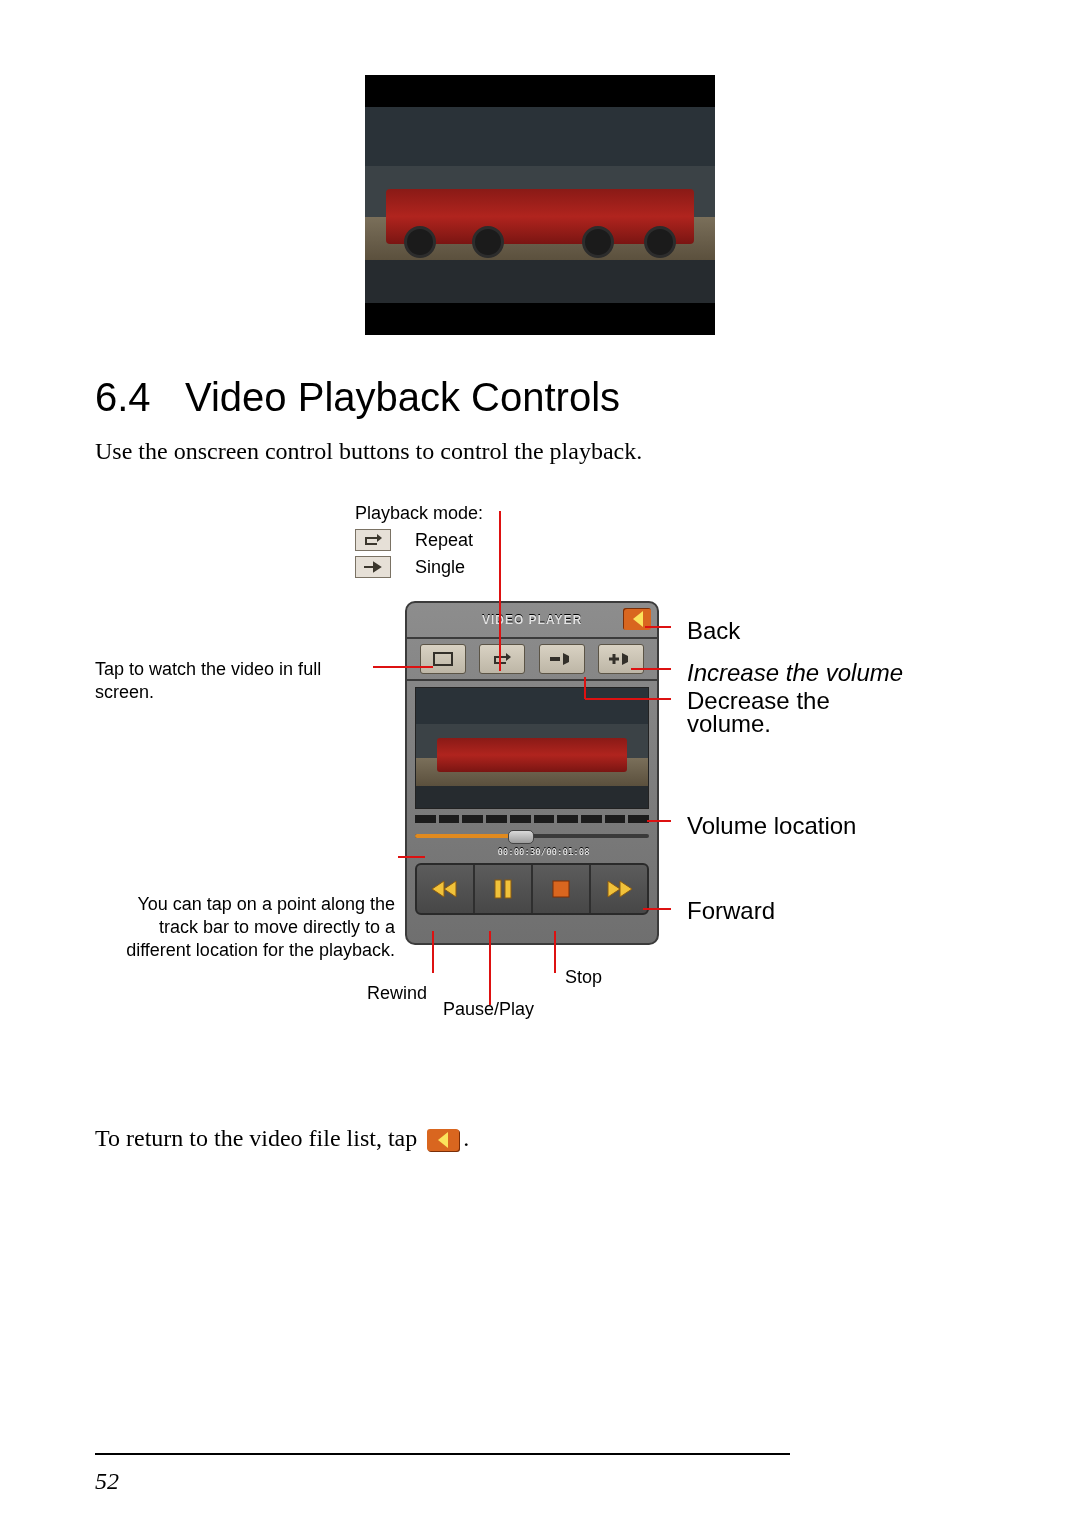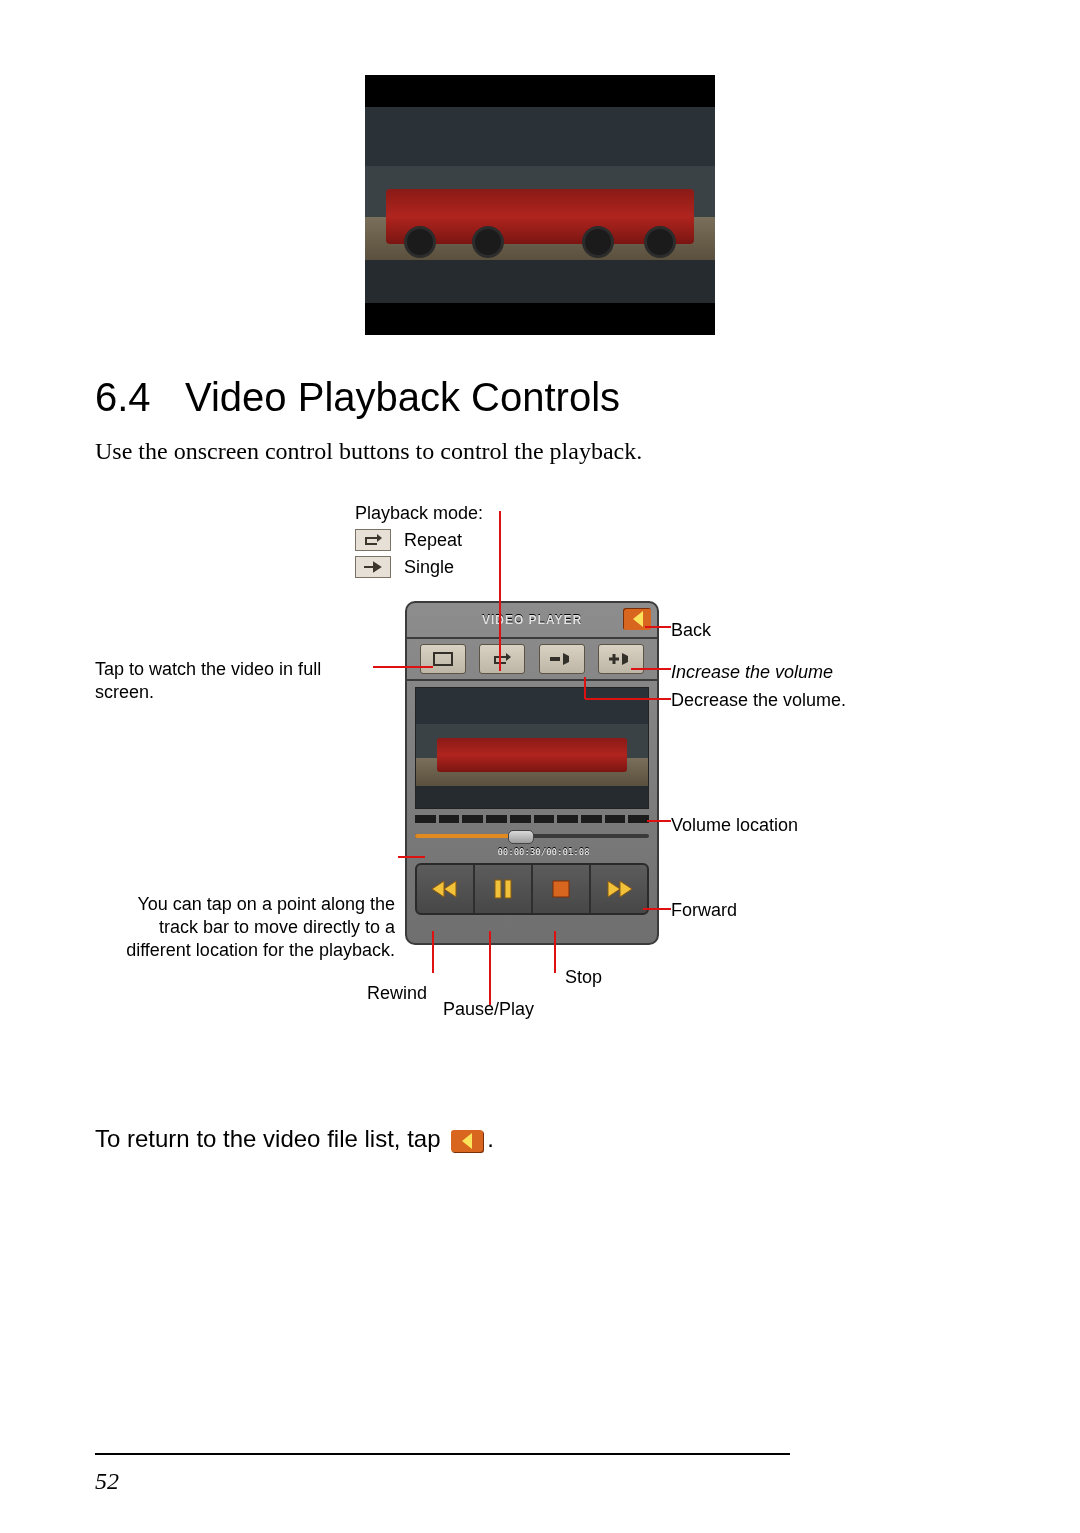--- a/index.html
+++ b/index.html
@@ -19,37 +19,37 @@
     background:linear-gradient(#8a1a16,#b0241e,#7a1512);border-radius:4px;}
   .wheel{position:absolute;bottom:-14px;width:26px;height:26px;border-radius:50%;
     background:#1b1b1b;border:3px solid #2c2c2c;}
   .w1{left:6%;} .w2{left:28%;} .w3{right:26%;} .w4{right:6%;}
 
   
   h2.section{font-family:Arial,Helvetica,sans-serif;font-weight:400;font-size:40px;
     margin:40px 0 18px 0;}
   h2.section .num{display:inline-block;width:90px;}
   p.lead{font-family:"Times New Roman",Times,serif;font-size:24px;margin:0 0 36px 0;}
-  p.ret{font-family:Liberation Sans, sans-serif;font-size:24px;margin:44px 0 0 0;}
+  p.ret{font-family:Liberation Serif, serif;font-size:24px;margin:44px 0 0 0;}
   .ret-icon{display:inline-block;width:32px;height:22px;vertical-align:middle;
     background:#d9661f;border-radius:3px;box-shadow:1px 1px 0 #7a2e07;position:relative;margin:0 4px;}
   .ret-icon::before{content:"";position:absolute;left:3px;top:3px;border:8px solid transparent;border-right:10px solid #fbe35c;}
 
   
   .diagram{position:relative;width:890px;height:580px;}
   
   .pm{position:absolute;left:260px;top:0;font-size:18px;line-height:24px;}
-  .pm .row{display:flex;align-items:center;gap:13px;margin-top:3px;}
+  .pm .row{display:flex;align-items:center;gap:24px;margin-top:3px;}
   .pm .ico{width:34px;height:20px;background:#e6e0d7;border:1px solid #7a7264;display:flex;align-items:center;justify-content:center;}
   .ico.repeat svg,.ico.single svg{display:block}
   
   .l1{position:absolute;left:0;top:157px;width:275px;font-size:18px;line-height:23px;}
   .l2{position:absolute;left:0;top:346px;width:300px;font-size:18px;line-height:23px;text-align:right;margin-top:46px;}
   
-  .r{position:absolute;left:576px;font-size:18px;line-height:23px;}
+  .r{position:absolute;left:592px;font-size:24px;line-height:23px;}
   .r1{top:118px;} .r2{top:160px;font-style:italic;} .r3{top:188px;width:200px;} .r4{top:313px;} .r5{top:398px;}
   
   .b{position:absolute;font-size:18px;line-height:23px;}
   .b1{left:262px;top:465px;text-align:right;width:70px;margin-top:16px;}
   .b2{left:348px;top:497px;}
   .b3{left:470px;top:465px;}
 
   
   .player{position:absolute;left:310px;top:100px;width:250px;height:340px;
     background:linear-gradient(#8d8d8d,#6f6f6f);border:2px solid #3b3b3b;border-radius:10px;}

